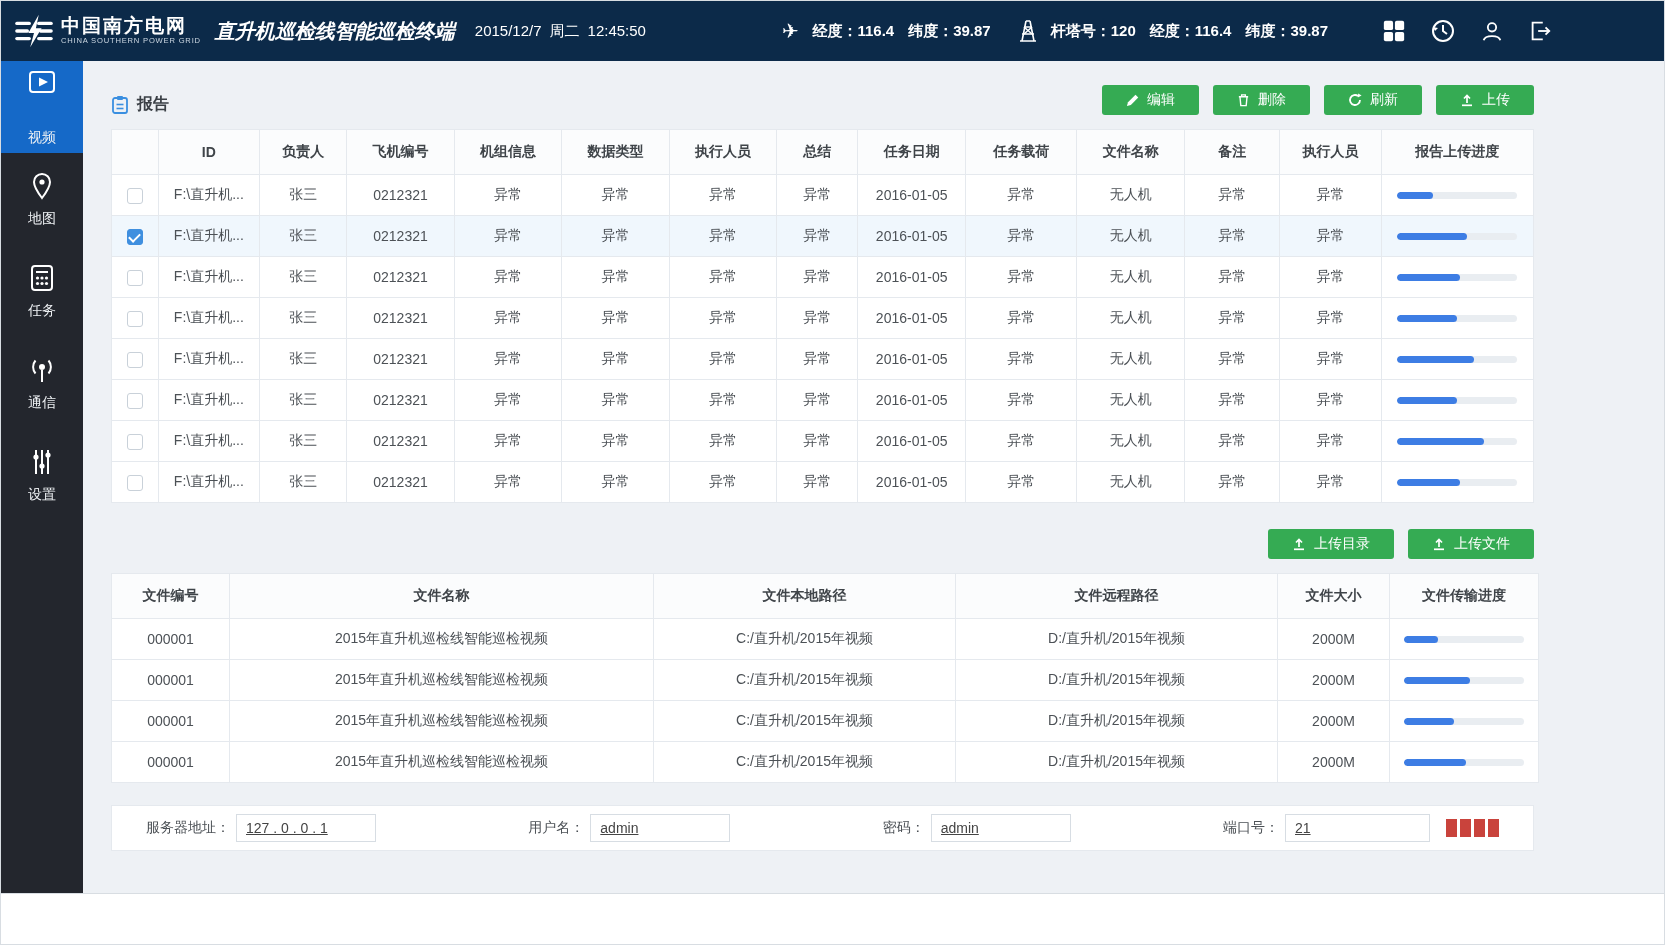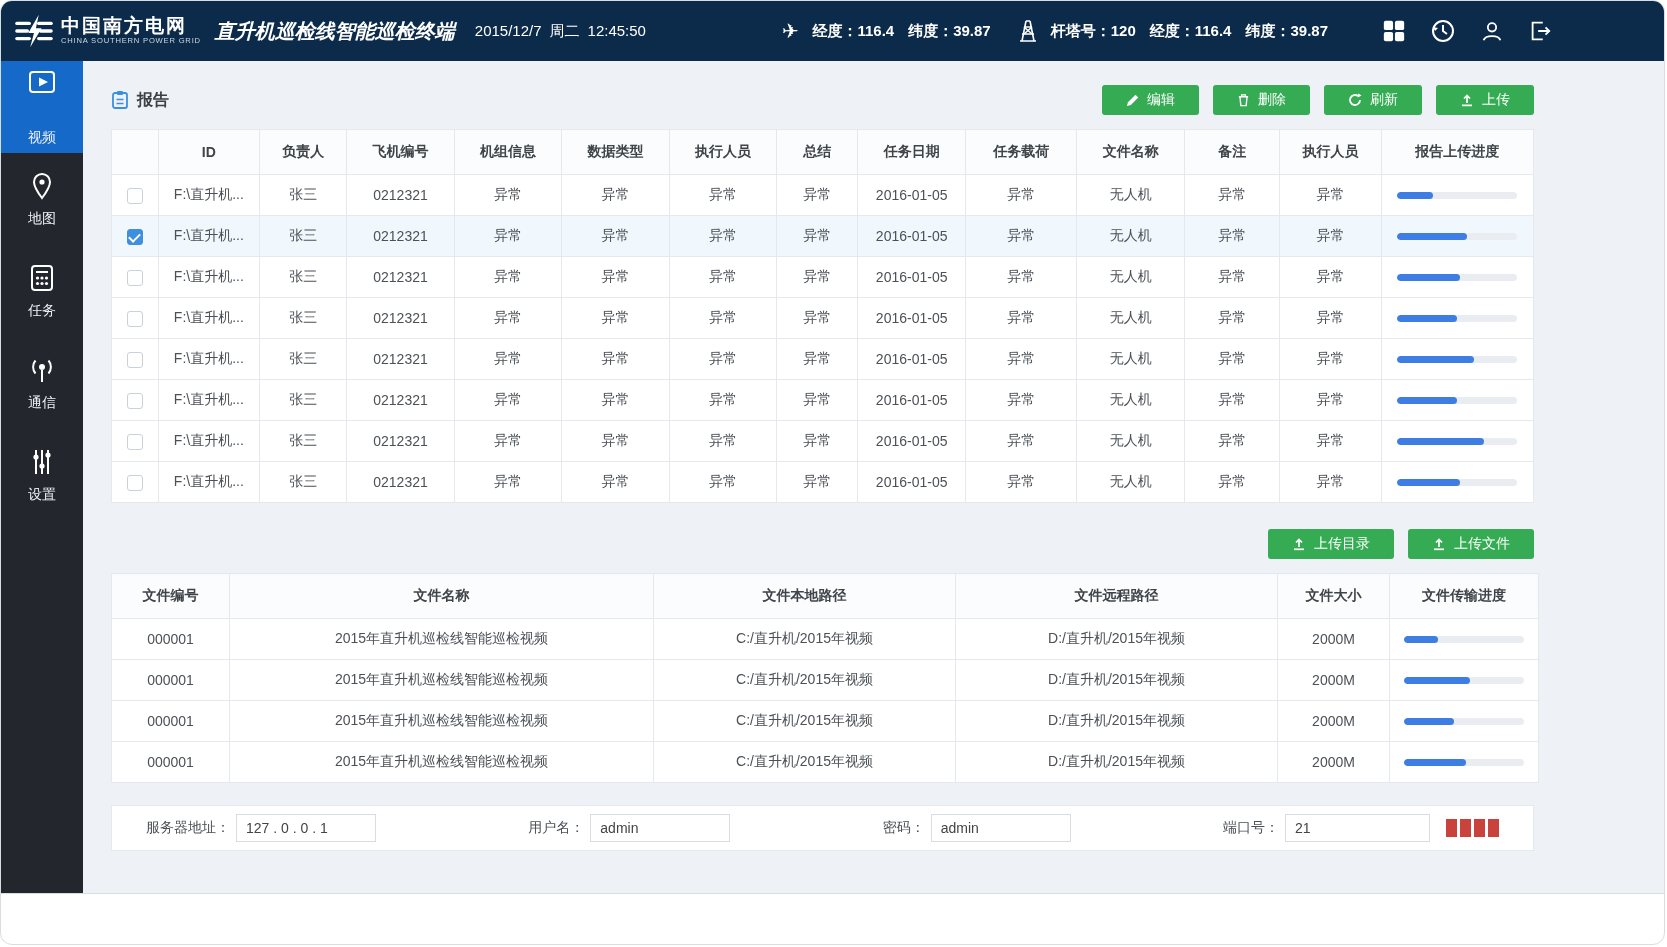--- a/index.html
+++ b/index.html
@@ -5,21 +5,21 @@
   :root{
     --navy:#0c2a49; --sidebar:#23262d; --active-blue:#1569c8; --green:#35ab53;
     --progress-blue:#3d7de4; --signal-red:#c9433c; --page-bg:#eef1f5;
     --border:#e5e9ee; --text:#4c5156;
   }
   *{box-sizing:border-box; margin:0; padding:0;}
   body{
     width:1667px; height:947px; background:#fff;
     font-family:"Liberation Sans","DejaVu Sans",sans-serif; color:var(--text);
   }
-  .frame{width:1665px; height:945px; border:1px solid #d8dde2; border-radius:12px; overflow:hidden; background:#fff;}
+  .frame{width:1665px; height:945px; border:1px solid #d8dde2; border-radius:0; overflow:hidden; background:#fff;}
 
   
   .topbar{height:60px; background:var(--navy); display:flex; align-items:center; color:#fff; padding:0 112px 0 14px;}
   .brand{display:flex; align-items:center; gap:8px; cursor:default;}
   .brand-text{display:flex; flex-direction:column; line-height:1.1;}
   .brand-cn{font-size:19px; font-weight:700; letter-spacing:2px;}
   .brand-en{font-size:7.6px; letter-spacing:.8px; color:#cdd8e3;}
   .app-title{font-size:20px; font-weight:700; margin-left:14px; white-space:nowrap;font-style:italic;}
   .datetime{font-size:15px; margin-left:20px; display:flex; gap:8px; white-space:nowrap;}
   .status-wrap{margin-left:auto; display:flex; align-items:center; gap:28px;}
@@ -29,21 +29,21 @@
   .plane-glyph{font-size:20px; line-height:1;}
 
   
   .body-row{display:flex; height:833px; border-bottom:1px solid #d8dde2; background:var(--page-bg);}
   .sidebar{width:82px; background:var(--sidebar); display:flex; flex-direction:column; flex:none;}
   .side-item{height:92px; display:flex; flex-direction:column; align-items:center; justify-content:center; gap:9px; color:#eef1f4; cursor:pointer; font-size:14px;}
   .side-item.active{background:var(--active-blue);gap:32px;}
   .main{flex:1; padding:24px 130px 0 28px; overflow:hidden;}
 
   
-  .section-head{display:flex; justify-content:space-between; align-items:center; margin-bottom:14px;}
+  .section-head{display:flex; justify-content:space-between; align-items:flex-end; margin-bottom:14px;}
   .section-title{display:flex; align-items:center; gap:8px; font-size:16px; font-weight:700; color:#3b4046;}
   .btn-row{display:flex; gap:14px;}
   .gbtn{height:30px; padding:0 24px; background:var(--green); color:#fff; font-size:14px; border:none; border-radius:3px;
         display:inline-flex; align-items:center; gap:8px; cursor:pointer; font-family:inherit; white-space:nowrap;}
 
   
   table{width:100%; border-collapse:collapse; background:#fff; table-layout:fixed; font-size:14px; color:var(--text);}
   th{height:45px; font-weight:600; color:#3f4449; background:#fbfcfd; border:1px solid var(--border); text-align:center;}
   td{height:41px; border:1px solid var(--border); text-align:center; overflow:hidden; white-space:nowrap; text-overflow:ellipsis;}
   tr.selected td{background:#f0f7fd;}
@@ -55,21 +55,21 @@
 
   .progress-track{width:120px; height:7px; background:#e9edf1; border-radius:4px; margin:0 auto; overflow:hidden;}
   .progress-fill{height:100%; background:var(--progress-blue); border-radius:4px; width:0;}
 
   .upload-row{margin:26px 0 14px; display:flex; justify-content:flex-end; gap:14px;}
 
   
   .footer-bar{margin-top:22px; background:#fff; border:1px solid var(--border); height:46px; display:flex; align-items:center;
     justify-content:space-between; padding:0 34px; font-size:14px;}
   .form-group{display:flex; align-items:center; gap:6px; white-space:nowrap;}
-  .tinput{width:140px; height:28px; border:1px solid #d7dde3; padding:0 9px; font-size:14px; color:#444; font-family:inherit; background:#fff;}
+  .tinput{width:140px; height:28px; border:1px solid #d7dde3; padding:0 9px; font-size:14px; color:#444; font-family:inherit; background:#fff;text-decoration:underline;}
   .signal{display:flex; gap:3px; align-items:center;}
   .sig{width:11px; height:18px; background:var(--signal-red); display:inline-block;}
 
   svg{display:block;}
 </style>
 </head>
 <body>
 
 <div class="frame">
 

